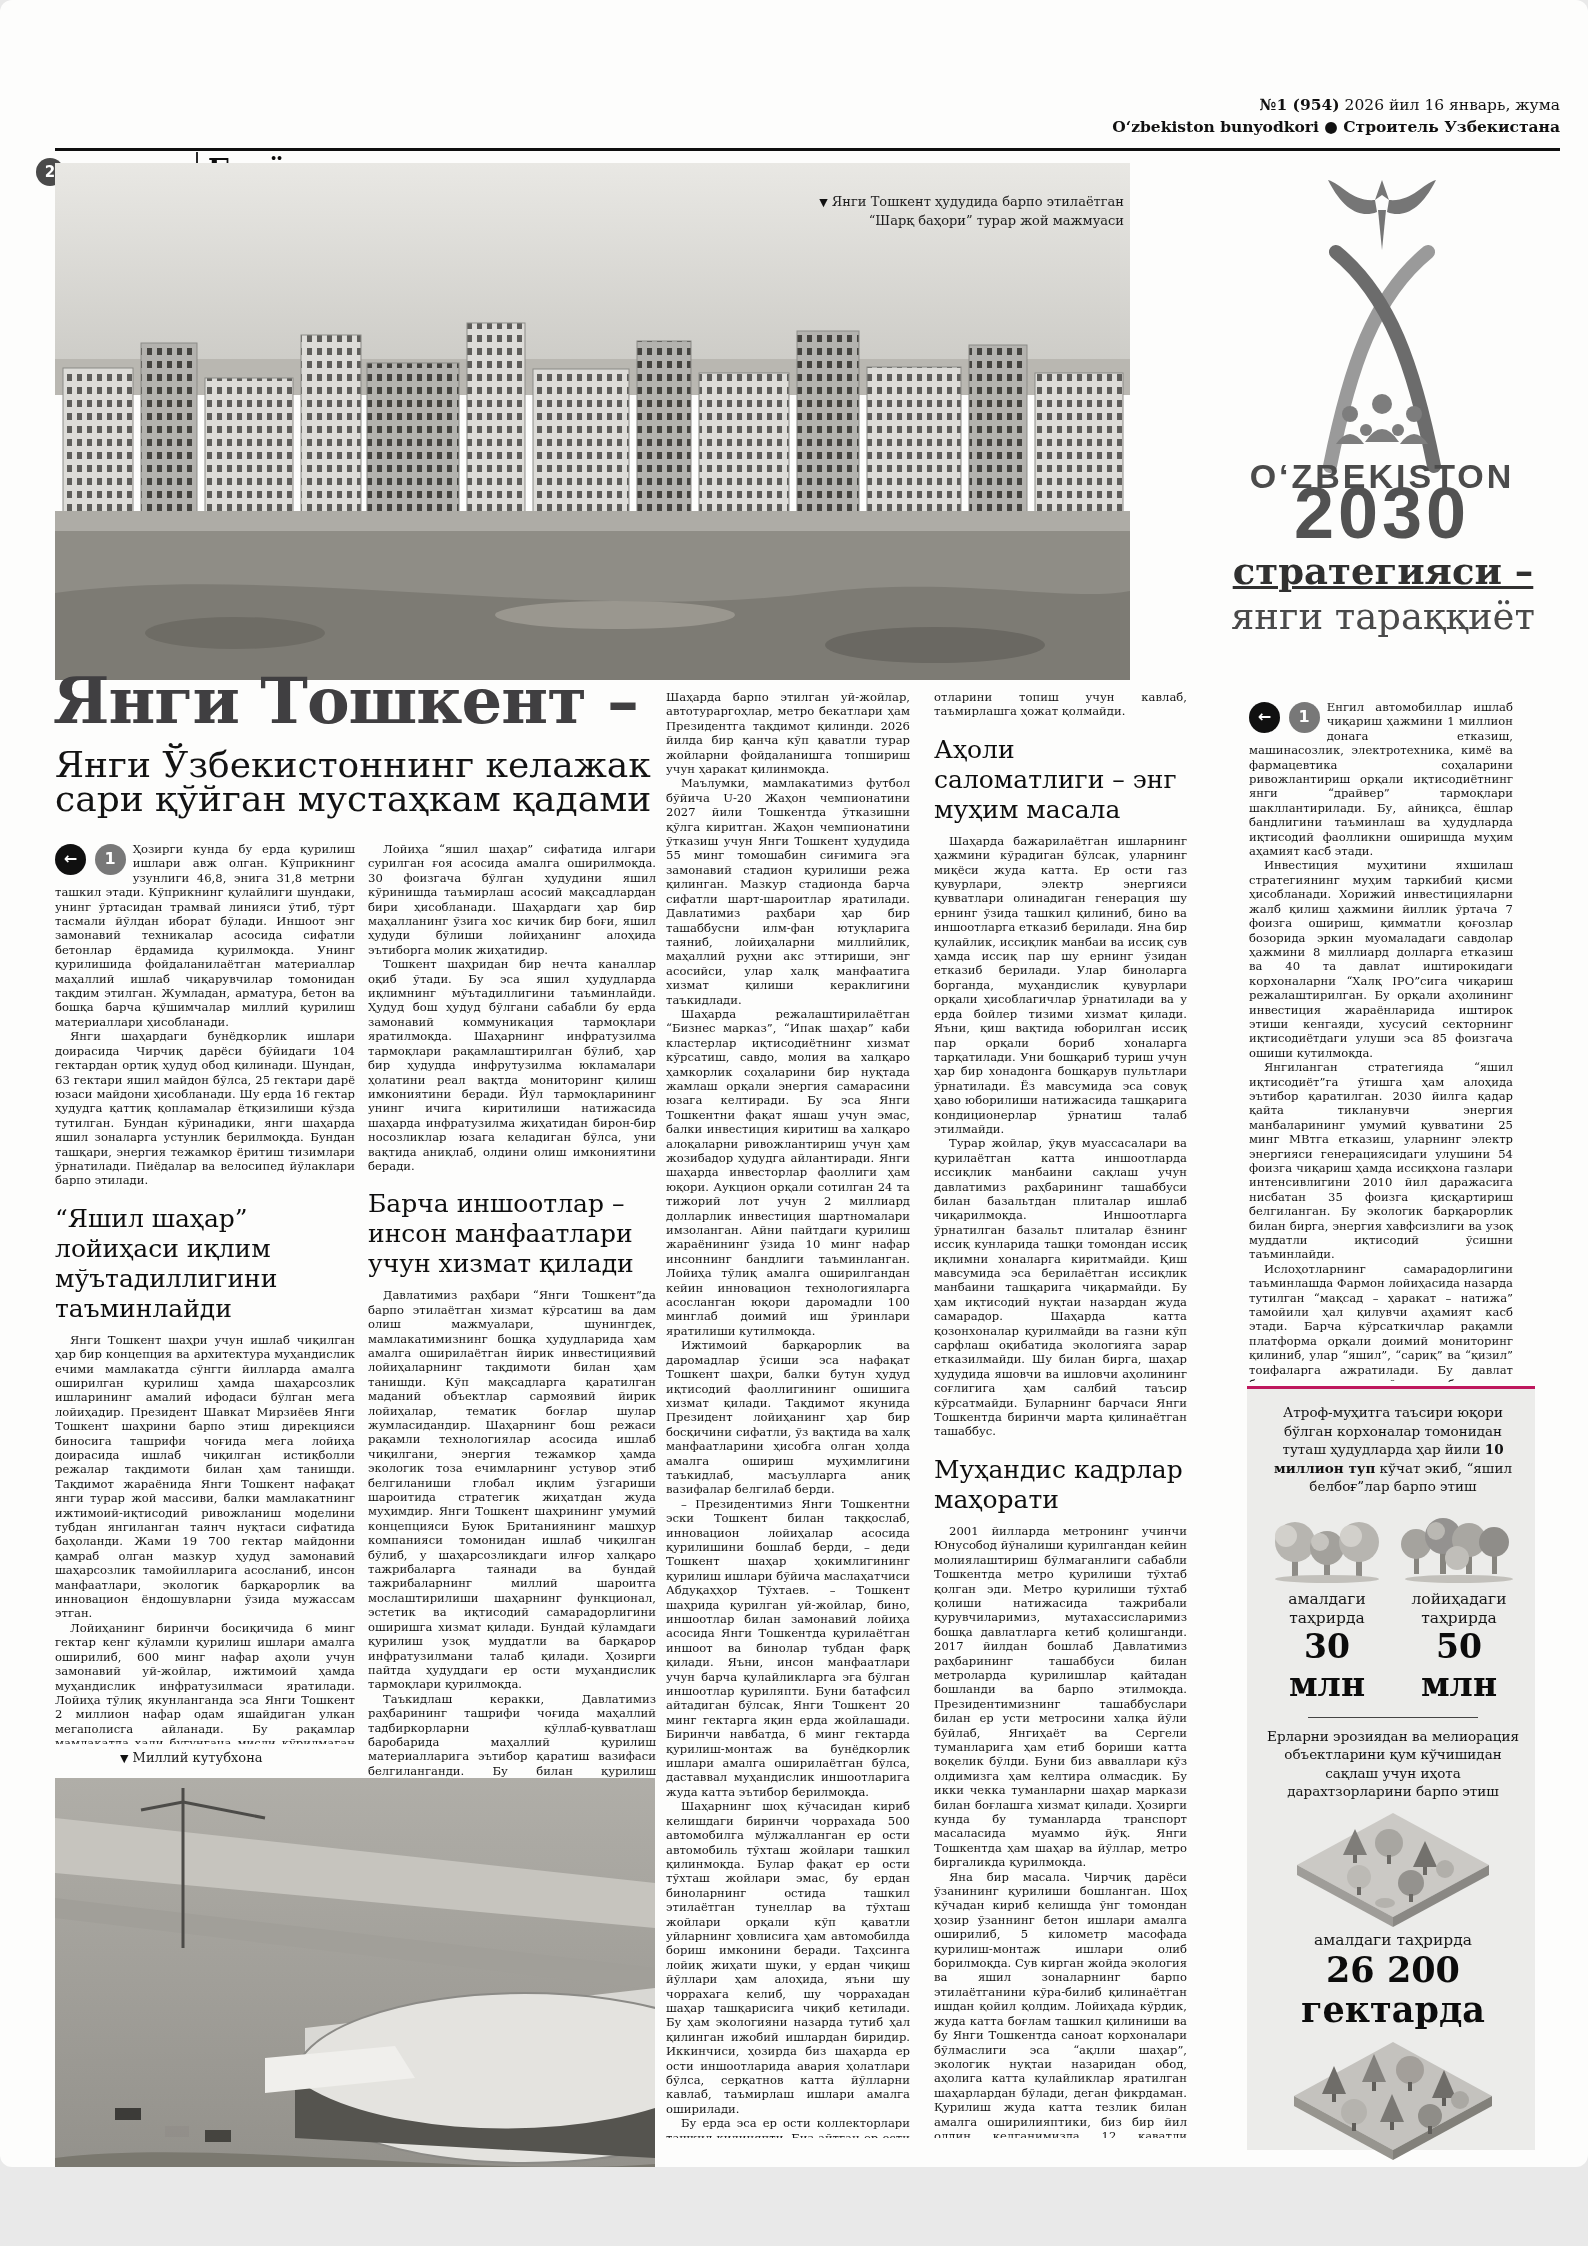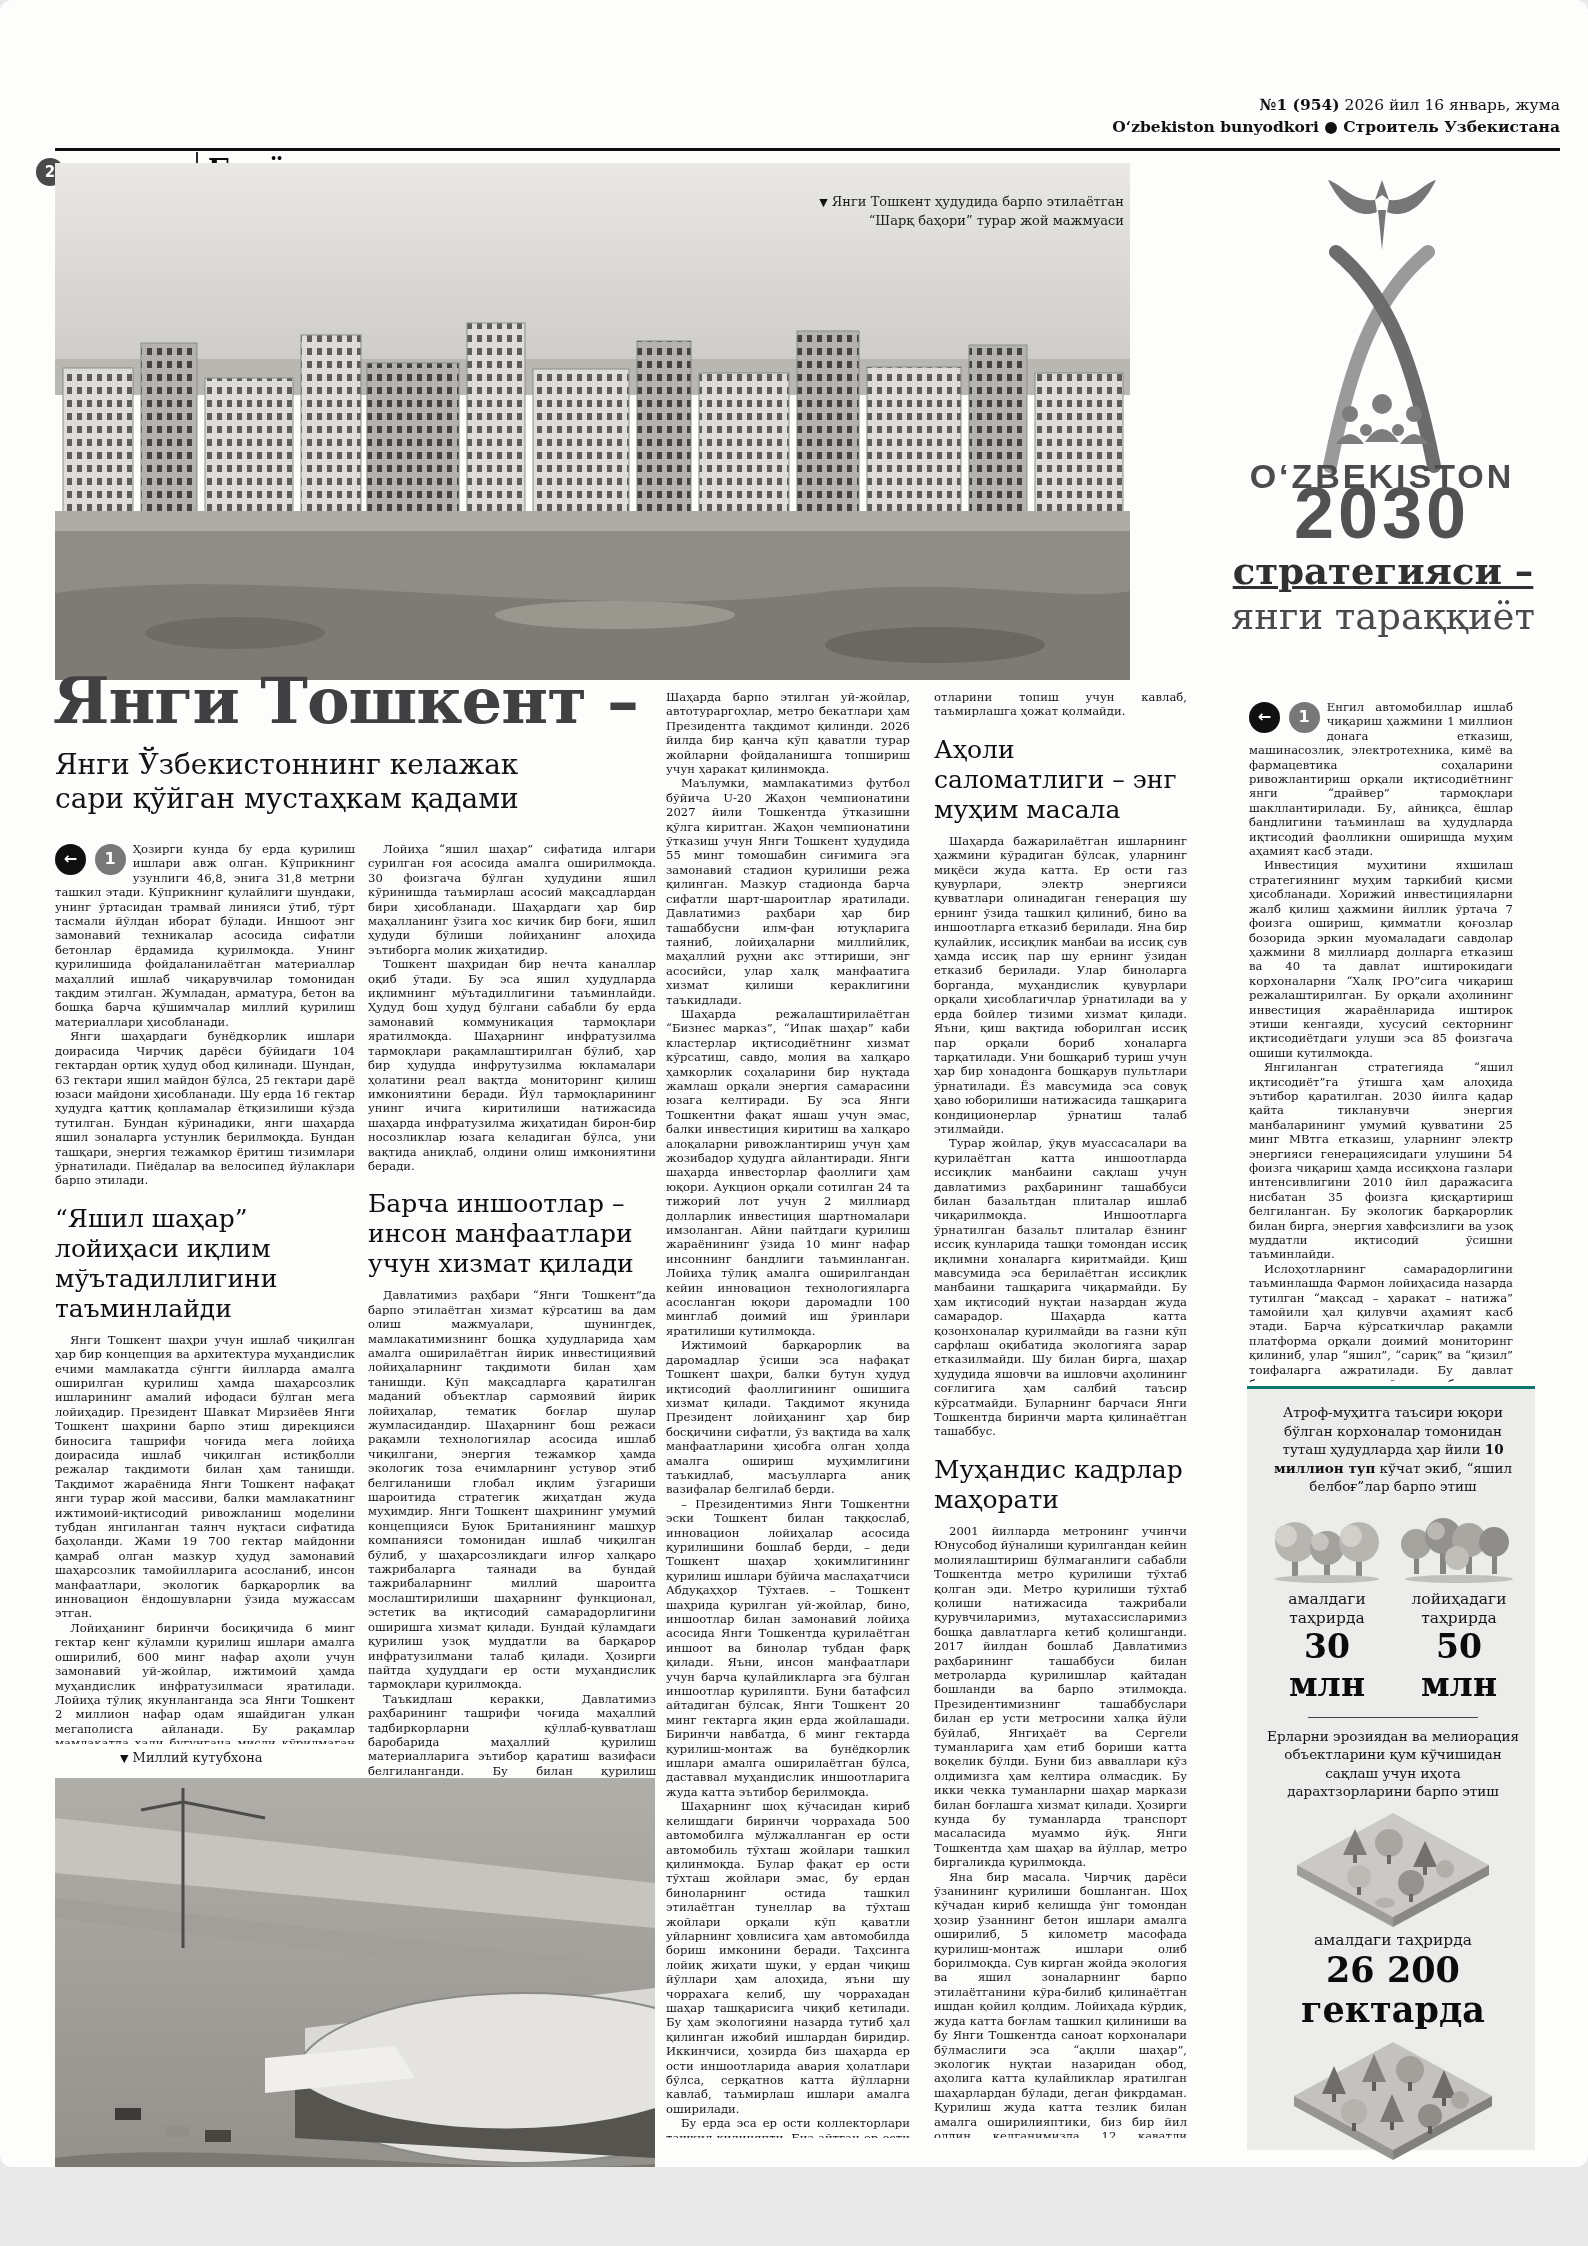--- a/index.html
+++ b/index.html
@@ -21,21 +21,21 @@
   .photo1{position:absolute;left:55px;top:163px;width:1075px;height:517px;overflow:hidden;}
   .photo1 svg,.photo2 svg{display:block;}
   .photo1-caption{position:absolute;top:30px;right:6px;text-align:right;font-size:13px;line-height:17.5px;color:#1c1c1c;}
   .tri{font-family:"DejaVu Sans",sans-serif;font-size:11px;color:#111;}
   .photo2{position:absolute;left:55px;top:1778px;width:600px;height:462px;overflow:hidden;}
   .photo2-caption{position:absolute;left:120px;top:1750px;font-size:13px;color:#1c1c1c;}
 
   
   .headline{position:absolute;left:53px;top:668px;width:610px;font-size:64px;font-weight:bold;
             color:#403f41;letter-spacing:-1px;line-height:66px;margin:0;}
-  .subtitle{position:absolute;left:55px;top:748px;width:610px;font-size:28px;line-height:34px;color:#131313;}
+  .subtitle{position:absolute;left:55px;top:748px;width:610px;font-size:36px;line-height:34px;color:#131313;}
 
   
   .col{position:absolute;overflow:hidden;}
   .col p{margin:0;text-align:justify;text-indent:15px;font-size:11.6px;line-height:14.4px;}
   .col p.first{text-indent:0;}
   .colhead{font-weight:normal;font-size:25px;line-height:30px;margin:16px 0 9px 0;color:#0e0e0e;text-align:left;}
   .col1{left:55px;top:842px;width:300px;height:902px;}
   .col2{left:368px;top:842px;width:288px;height:936px;}
   .col3{left:666px;top:690px;width:244px;height:1448px;}
   .col4{left:934px;top:690px;width:253px;height:1448px;}
@@ -49,21 +49,21 @@
   
   .logo-wrap{position:absolute;left:1232px;top:166px;width:300px;height:376px;}
   .sb-heading{position:absolute;left:1205px;top:548px;width:356px;text-align:center;font-size:37px;line-height:46px;color:#4a4a4a;}
   .sb-heading .l1{font-weight:bold;color:#303030;text-decoration:underline;}
   .sb-body{position:absolute;left:1249px;top:700px;width:264px;height:682px;overflow:hidden;}
   .sb-body p{margin:0;text-align:justify;text-indent:15px;font-size:11.6px;line-height:14.4px;}
   .sb-body p.first{text-indent:0;}
 
   
   .panel{position:absolute;left:1247px;top:1386px;width:288px;height:764px;background:#ececea;
-         border-top:3px solid #0f766e;box-sizing:border-box;padding:14px 12px 10px 16px;text-align:center;}
+         border-top:3px solid #be185d;box-sizing:border-box;padding:14px 12px 10px 16px;text-align:center;}
   .panel .intro{font-size:13.5px;line-height:18.5px;color:#101010;}
   .panel .intro b{font-weight:bold;}
   .tree-row{display:flex;justify-content:space-between;margin-top:10px;}
   .tree-cell{width:128px;}
   .pi-label{font-size:15.5px;line-height:19px;color:#161616;margin-top:2px;}
   .pi-value{font-size:33px;font-weight:bold;color:#0c0c0c;line-height:38px;}
   .pi-value-lg{font-size:35px;font-weight:bold;color:#0c0c0c;line-height:40px;}
   .pdivider{width:170px;height:1px;background:#444;margin:13px auto 9px auto;}
   .iso{margin:6px auto 0 auto;display:block;}
 </style>

